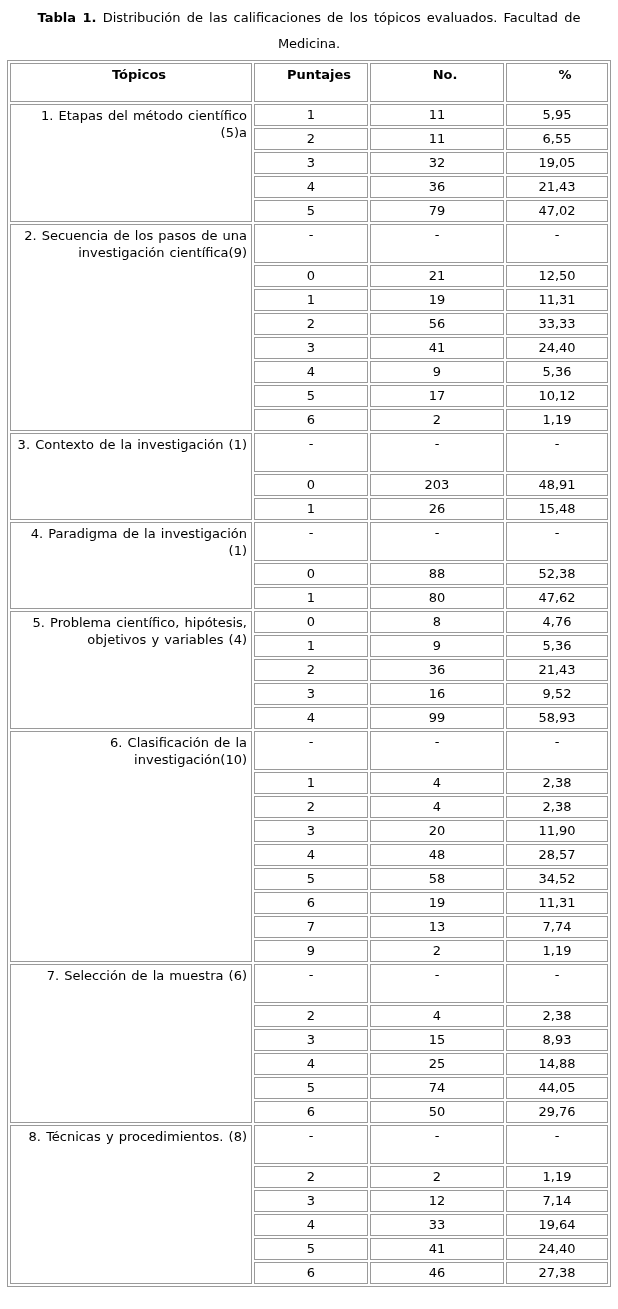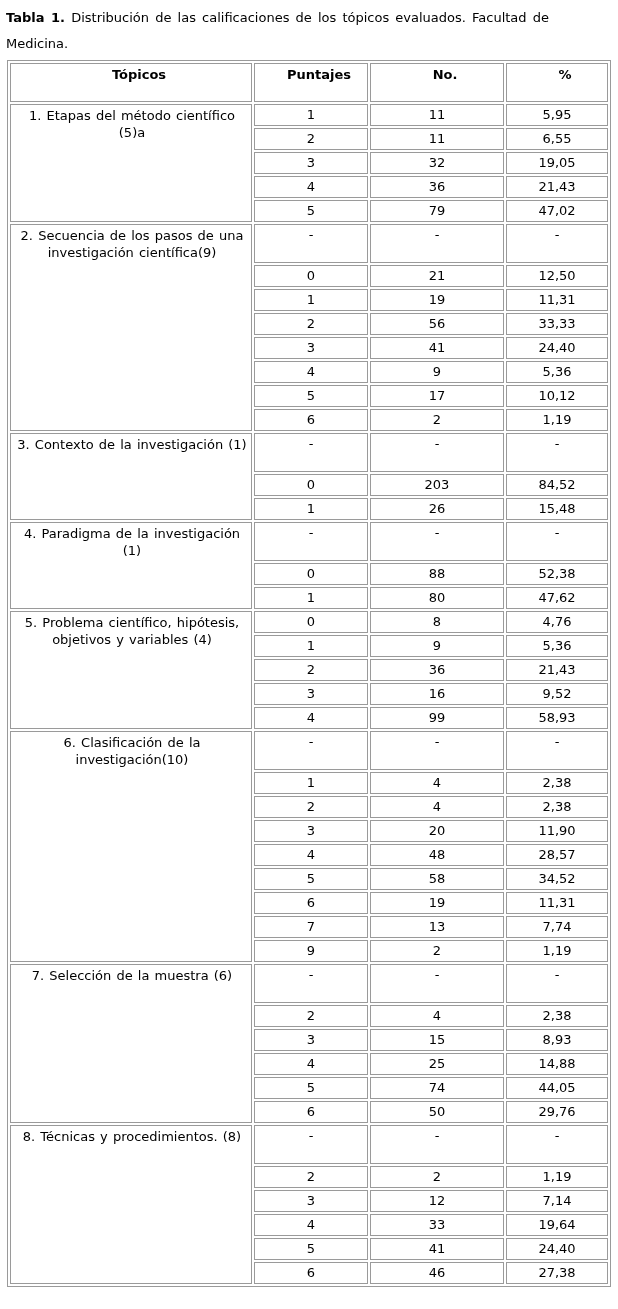--- a/index.html
+++ b/index.html
@@ -5,20 +5,21 @@
   html, body { margin: 0; padding: 0; background: #ffffff; }
   .page {
     width: 618px;
     box-sizing: border-box;
     padding: 2px 0 0 0;
     font-family: "DejaVu Sans", "Liberation Sans", sans-serif;
     color: #000;
   }
   .title {
     margin: 3px 6px 0 6px;
+    text-align: center;
     font-size: 13px;
     line-height: 26px;
     word-spacing: 2px;
     color: #000;
   }
   .title .bold { font-weight: bold; }
   table.grades {
     margin: 3px auto 0 auto;
     width: 604px;
     table-layout: fixed;
@@ -36,21 +37,21 @@
     overflow: hidden;
   }
   th {
     font-weight: bold;
     text-align: center;
     vertical-align: top;
     height: 33px;
     padding: 3px 4px 1px 20px;
   }
   td.topic {
-    text-align: center;
+    text-align: right;
     vertical-align: top;
     padding: 2px 4px 2px 6px;
     line-height: 17px;
   }
   td.num {
     text-align: center;
     vertical-align: top;
     height: 17px;
     padding: 2px 4px 1px 4px;
     line-height: 16px;
@@ -150,21 +151,21 @@
         </tr>
         <tr>
           <td class="topic" rowspan="3">3. Contexto de la investigación (1)</td>
           <td class="num tall">-</td>
           <td class="num tall">-</td>
           <td class="num tall">-</td>
         </tr>
         <tr>
           <td class="num">0</td>
           <td class="num">203</td>
-          <td class="num">84,52</td>
+          <td class="num">48,91</td>
         </tr>
         <tr>
           <td class="num">1</td>
           <td class="num">26</td>
           <td class="num">15,48</td>
         </tr>
         <tr>
           <td class="topic" rowspan="3">4. Paradigma de la investigación (1)</td>
           <td class="num tall">-</td>
           <td class="num tall">-</td>

